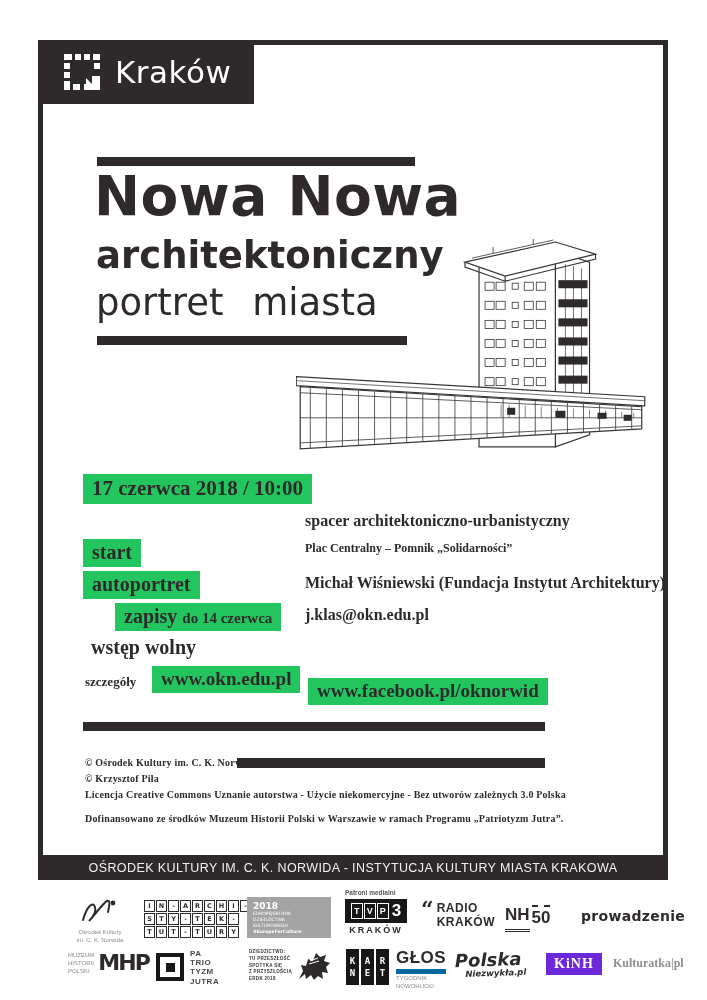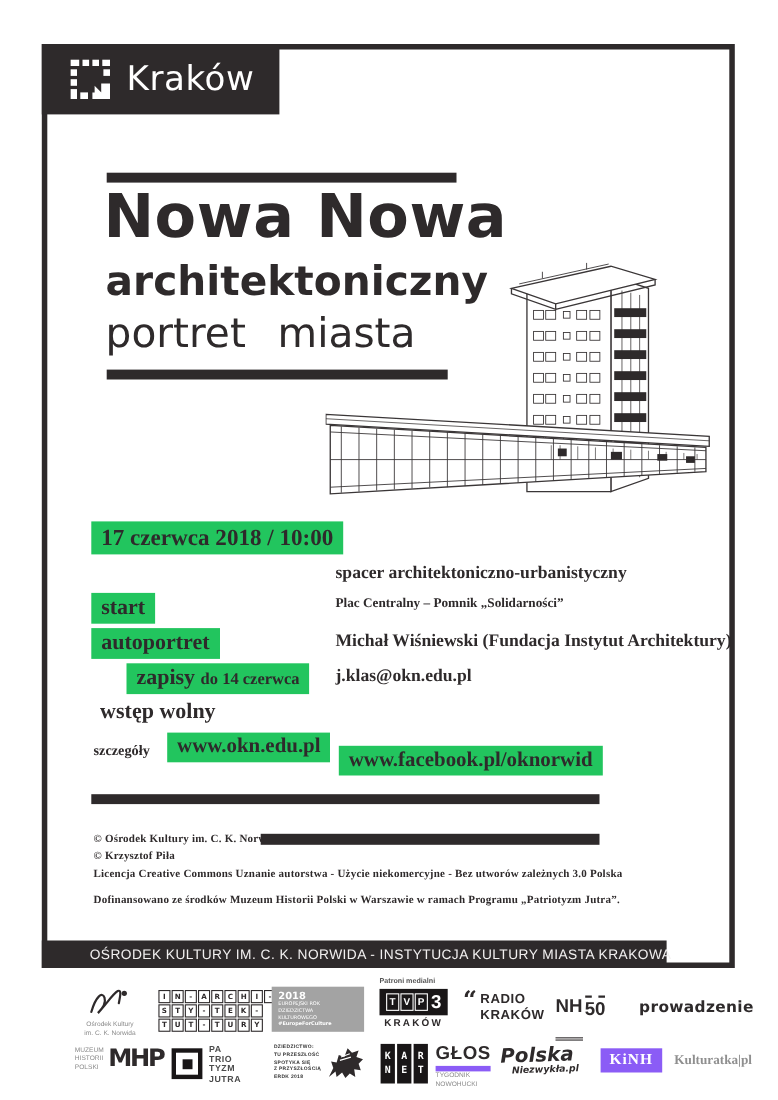--- a/index.html
+++ b/index.html
@@ -2,23 +2,23 @@
 <html><head>
 <meta charset="utf-8">
 <style>
   html,body{margin:0;padding:0;background:#ffffff;}
   .poster{position:relative;width:707px;height:1000px;background:#fff;overflow:hidden;
           font-family:"DejaVu Sans",sans-serif;color:#2e2a2b;}
   .abs{position:absolute;}
 
   
   .frame{left:38px;top:40px;width:630px;height:840px;border:5px solid #2e2a2b;box-sizing:border-box;}
-  .footer-strip{left:38px;top:855px;width:520px;height:25px;background:#2e2a2b;color:#f2f0f0;
+  .footer-strip{left:38px;top:855px;width:630px;height:25px;background:#2e2a2b;color:#f2f0f0;
     display:flex;align-items:center;justify-content:center;
-    font:12.5px "Liberation Sans",sans-serif;letter-spacing:.4px;white-space:nowrap;padding-left:48px;}
+    font:12.5px "Liberation Sans",sans-serif;letter-spacing:.4px;white-space:nowrap;}
 
   
   .krk{left:38px;top:40px;width:216px;height:64px;background:#2e2a2b;display:flex;align-items:center;
        padding-left:26px;box-sizing:border-box;}
   .krk-txt{color:#fff;font-size:31px;font-weight:500;margin-left:15px;letter-spacing:.5px;}
 
   
   .bar{background:#2e2a2b;height:9px;}
   .t1{left:94px;top:169px;font-size:55px;font-weight:700;line-height:1;letter-spacing:.5px;}
   .t2{left:96px;top:237px;font-size:37px;font-weight:700;line-height:1;}
@@ -246,21 +246,21 @@
 
   <div class="abs" style="left:421px;top:901px;display:flex;">
     <span style="font:800 22px 'DejaVu Serif',serif;line-height:.8;margin-right:3px;">“</span>
     <span>
       <div style="font:800 12px 'Liberation Sans',sans-serif;letter-spacing:.5px;">RADIO</div>
       <div style="font:800 12px 'Liberation Sans',sans-serif;letter-spacing:.5px;">KRAKÓW</div>
     </span>
   </div>
 
   <div class="abs" style="left:505px;top:905px;display:flex;align-items:flex-start;">
-    <span style="font:800 17px 'Liberation Sans',sans-serif;border-bottom:3px double #2e2a2b;padding-bottom:18px;">NH</span>
+    <span style="font:800 17px 'Liberation Sans',sans-serif;border-bottom:3px double #2e2a2b;padding-bottom:4px;">NH</span>
     <span style="font:800 17px 'Liberation Sans',sans-serif;border-top:2px dashed #2e2a2b;margin-left:2px;padding-top:1px;">50</span>
   </div>
 
   <div class="abs heavy" style="left:581px;top:908px;font-size:14px;letter-spacing:.3px;">prowadzenie</div>
 
   <div class="abs" style="left:68px;top:950px;display:flex;gap:4px;align-items:flex-end;">
     <span class="tinygray">
       <div>MUZEUM</div>
       <div>HISTORII</div>
       <div>POLSKI</div>
@@ -303,27 +303,27 @@
       <span>A</span>
         <span>E</span>
       </span>
     <span class="kcol">
       <span>R</span>
         <span>T</span>
       </span>
   </div>
 
   <div class="abs" style="left:396px;top:948px;">
-    <div style="font:800 17px 'Liberation Sans',sans-serif;letter-spacing:.5px;border-bottom:5px solid #8b5cf6;padding-bottom:1px;">GŁOS</div>
+    <div style="font:800 17px 'Liberation Sans',sans-serif;letter-spacing:.5px;border-bottom:5px solid #0369a1;padding-bottom:1px;">GŁOS</div>
     <div class="tinygray">TYGODNIK</div>
     <div class="tinygray">NOWOHUCKI</div>
   </div>
 
   <div class="abs" style="left:455px;top:949px;transform:rotate(-2deg);">
     <div style="font:italic 800 18px 'DejaVu Sans',sans-serif;">Polska</div>
     <div style="font:italic 700 8.5px 'DejaVu Sans',sans-serif;margin-left:10px;margin-top:-2px;">Niezwykła.pl</div>
   </div>
 
-  <div class="abs" style="left:546px;top:953px;background:#8b5cf6;color:#fff;padding:3px 8px;font:800 14px 'Liberation Serif',serif;letter-spacing:1px;">KiNH</div>
+  <div class="abs" style="left:546px;top:953px;background:#6d28d9;color:#fff;padding:3px 8px;font:800 14px 'Liberation Serif',serif;letter-spacing:1px;">KiNH</div>
 
   <div class="abs" style="left:613px;top:956px;font:700 12px 'Liberation Serif',serif;color:#8f8f8f;">Kulturatka|pl</div>
 
 </div>
 
 </body></html>

